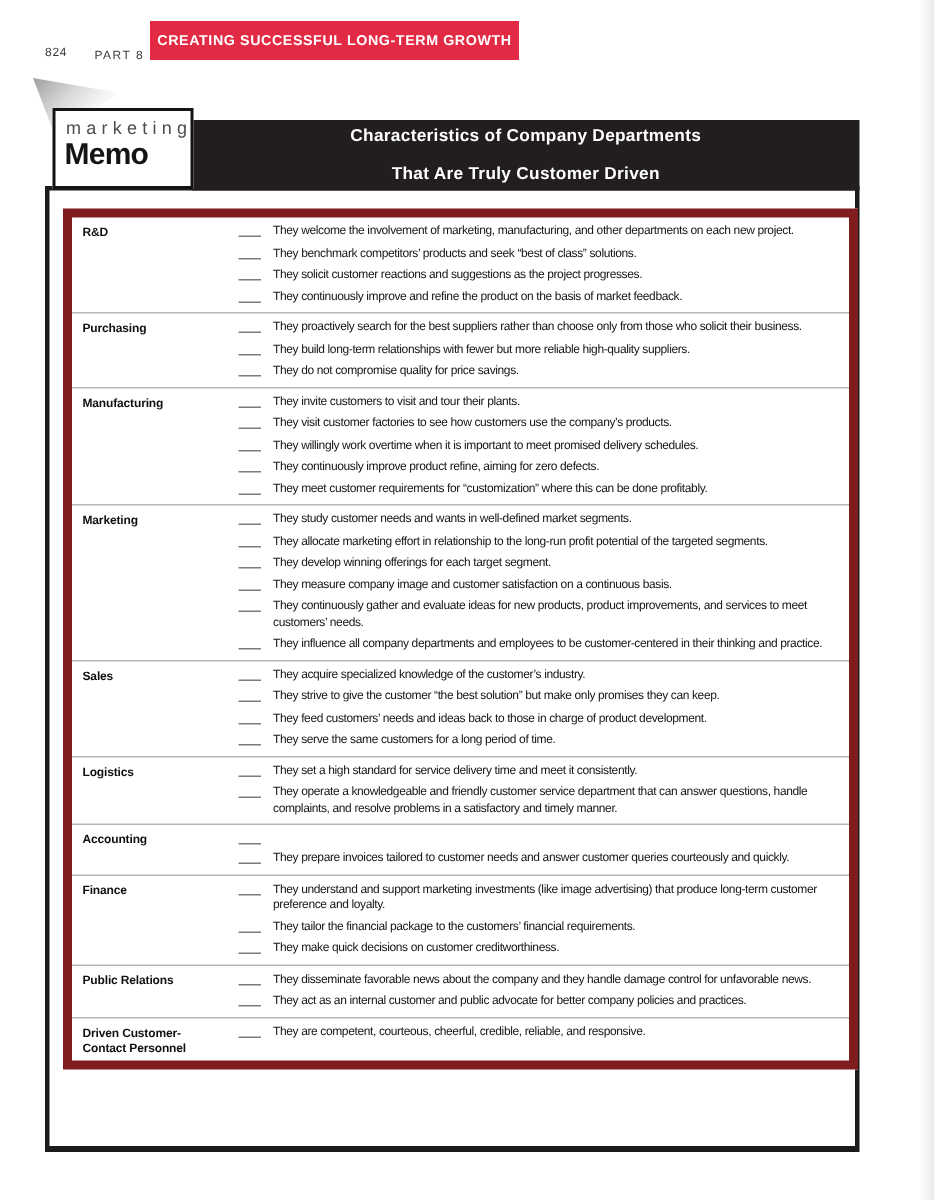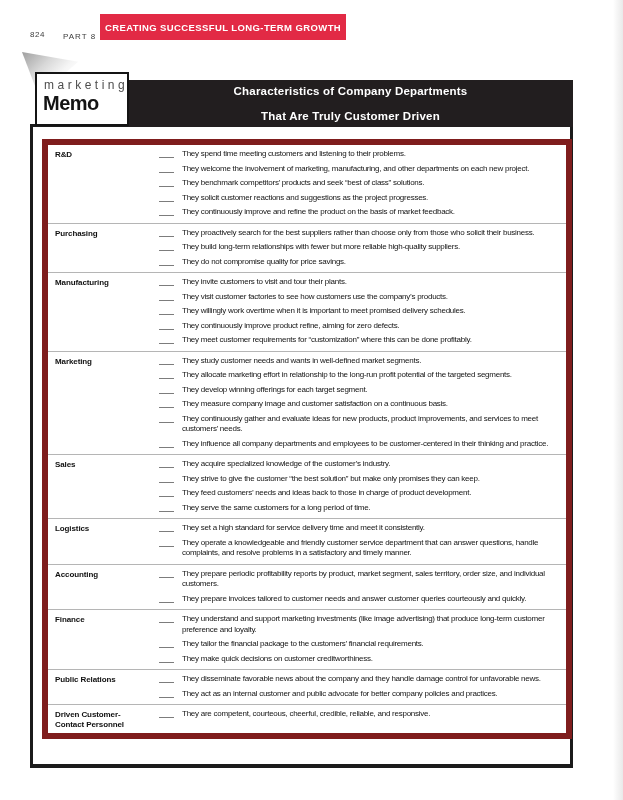--- a/index.html
+++ b/index.html
@@ -100,24 +100,20 @@
 </div>
 
 <div class="memo-frame"></div>
 
 <div class="checklist">
     <div class="section-row">
       <div class="dept-label">R&amp;D</div>
       <div class="items">
         <div class="item">
           <div class="blank-line"></div>
-          <div class="item-text">They spend time meeting customers and listening to their problems.</div>
-        </div>
-        <div class="item">
-          <div class="blank-line"></div>
           <div class="item-text">They welcome the involvement of marketing, manufacturing, and other departments on each new project.</div>
         </div>
         <div class="item">
           <div class="blank-line"></div>
           <div class="item-text">They benchmark competitors’ products and seek “best of class” solutions.</div>
         </div>
         <div class="item">
           <div class="blank-line"></div>
           <div class="item-text">They solicit customer reactions and suggestions as the project progresses.</div>
         </div>
@@ -230,21 +226,20 @@
           <div class="blank-line"></div>
           <div class="item-text">They operate a knowledgeable and friendly customer service department that can answer questions, handle complaints, and resolve problems in a satisfactory and timely manner.</div>
         </div>
       </div>
     </div>
     <div class="section-row">
       <div class="dept-label">Accounting</div>
       <div class="items">
         <div class="item">
           <div class="blank-line"></div>
-          <div class="item-text">They prepare periodic profitability reports by product, market segment, sales territory, order size, and individual customers.</div>
         </div>
         <div class="item">
           <div class="blank-line"></div>
           <div class="item-text">They prepare invoices tailored to customer needs and answer customer queries courteously and quickly.</div>
         </div>
       </div>
     </div>
     <div class="section-row">
       <div class="dept-label">Finance</div>
       <div class="items">

